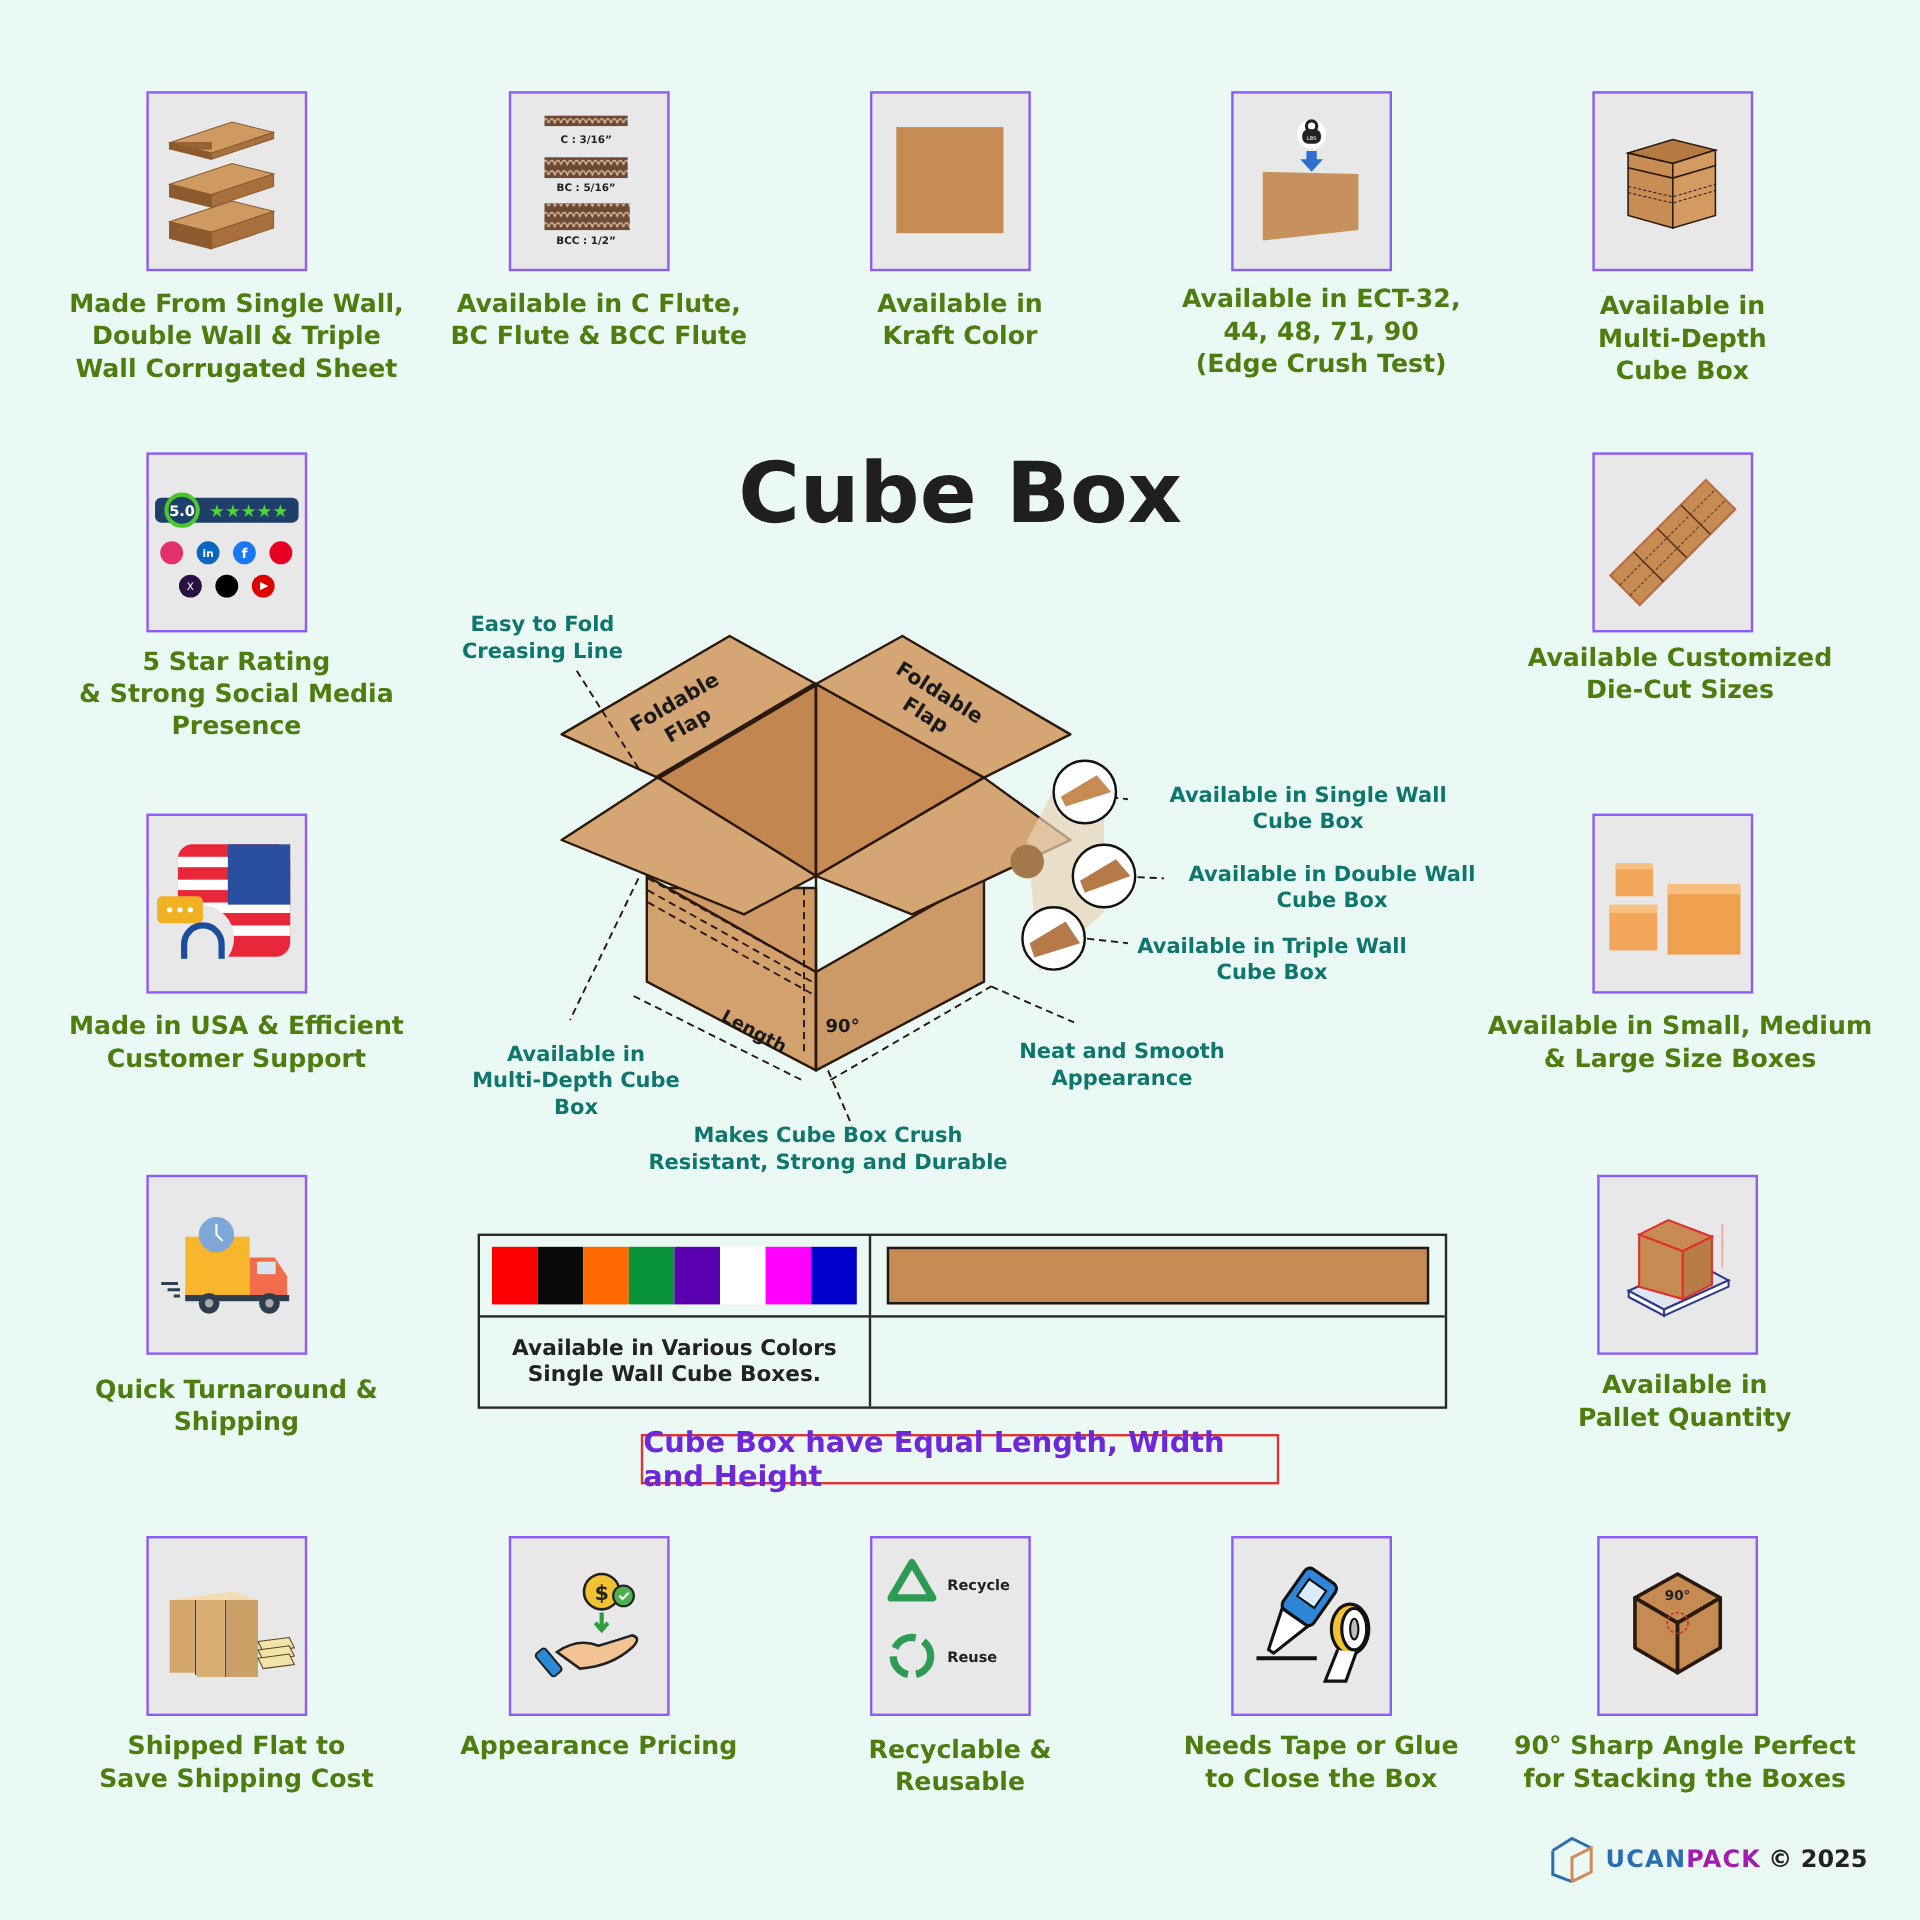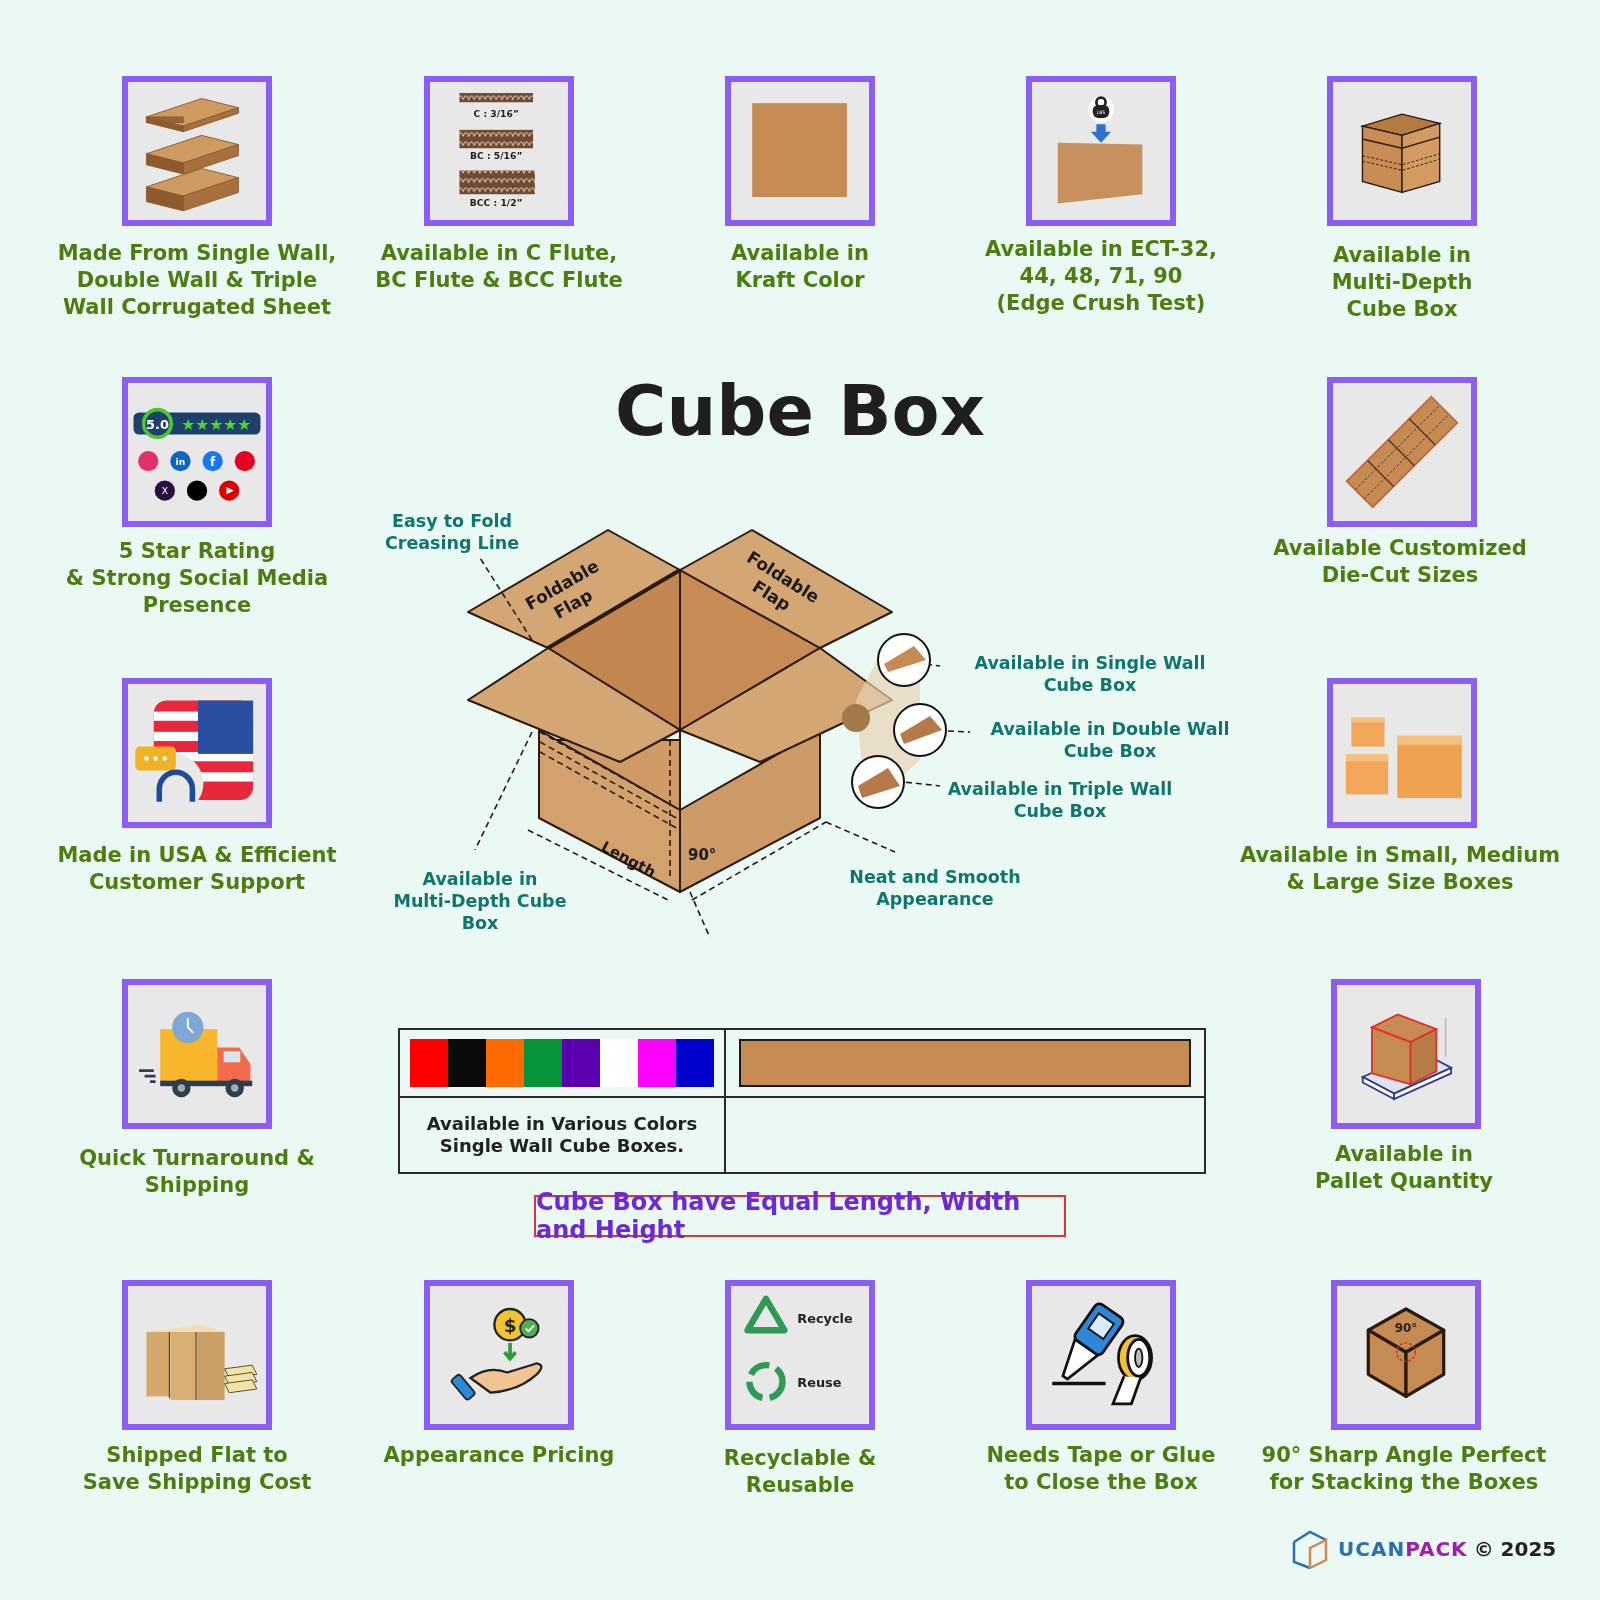--- a/index.html
+++ b/index.html
@@ -1,18 +1,18 @@
 <!DOCTYPE html>
 <html><head>
 <meta charset="utf-8">
 <style>
   * { box-sizing: border-box; margin: 0; padding: 0; }
   html, body { width: 1600px; height: 1600px; background: #ebf9f5; overflow: hidden; }
   body { position: relative; font-family: "DejaVu Sans", "Liberation Sans", sans-serif; color: #222; }
-  .tile { position: absolute; width: 150px; height: 150px; background: #e8e8e8; border: 6px solid #8b5cf6; overflow: hidden; }
+  .tile { position: absolute; width: 134px; height: 150px; background: #e8e8e8; border: 2px solid #8b5cf6; overflow: hidden; }
   .tile svg { width: 100%; height: 100%; display: block; }
   .cap { position: absolute; width: 300px; text-align: center; font-weight: bold; font-size: 21px; line-height: 27px; color: #4d7c0f; white-space: pre-line; }
   .title { position: absolute; left: 560px; top: 370px; width: 480px; text-align: center; font-size: 70px; font-weight: bold; color: #1f1f1f; }
   .lbl { position: absolute; font-size: 17.5px; font-weight: bold; line-height: 22px; text-align: center; color: #0f766e; white-space: pre-line; }
   .diagram { position: absolute; left: 380px; top: 500px; width: 860px; height: 500px; }
   .ctable { position: absolute; left: 398px; top: 1028px; width: 808px; height: 146px; border: 2px solid #2a2a2a; display: grid; grid-template-columns: 326px 1fr; grid-template-rows: 68px 1fr; }
   .ctable .cell { border-right: 2px solid #2a2a2a; border-bottom: 2px solid #2a2a2a; display: flex; align-items: center; justify-content: center; }
   .ctable .cell:nth-child(2n) { border-right: none; }
   .ctable .cell.bottom { border-bottom: none; font-size: 18px; font-weight: bold; text-align: center; line-height: 22px; white-space: pre-line; padding: 0 10px; }
   .swatches { display: flex; width: 304px; height: 48px; }
@@ -320,20 +320,22 @@
   <div class="lbl" style="left:590px;top:152px;width:240px">Available in Single Wall
 Cube Box</div>
   <div class="lbl" style="left:610px;top:218px;width:240px">Available in Double Wall
 Cube Box</div>
   <div class="lbl" style="left:560px;top:278px;width:240px">Available in Triple Wall
 Cube Box</div>
   <div class="lbl" style="left:0px;top:368px;width:200px">Available in
 Multi-Depth Cube Box</div>
   <div class="lbl" style="left:455px;top:366px;width:200px">Neat and Smooth
 Appearance</div>
+  <div class="lbl" style="left:160px;top:436px;width:300px">Makes Cube Box Crush
+Resistant, Strong and Durable</div>
 </div>
 
 <div class="ctable">
   <div class="cell">
     <div class="swatches" id="swatches">
         <span style="background: rgb(255, 0, 0);"></span>
         <span style="background: rgb(10, 10, 10);"></span>
         <span style="background: rgb(255, 106, 0);"></span>
         <span style="background: rgb(7, 148, 56);"></span>
         <span style="background: rgb(90, 0, 176);"></span>

